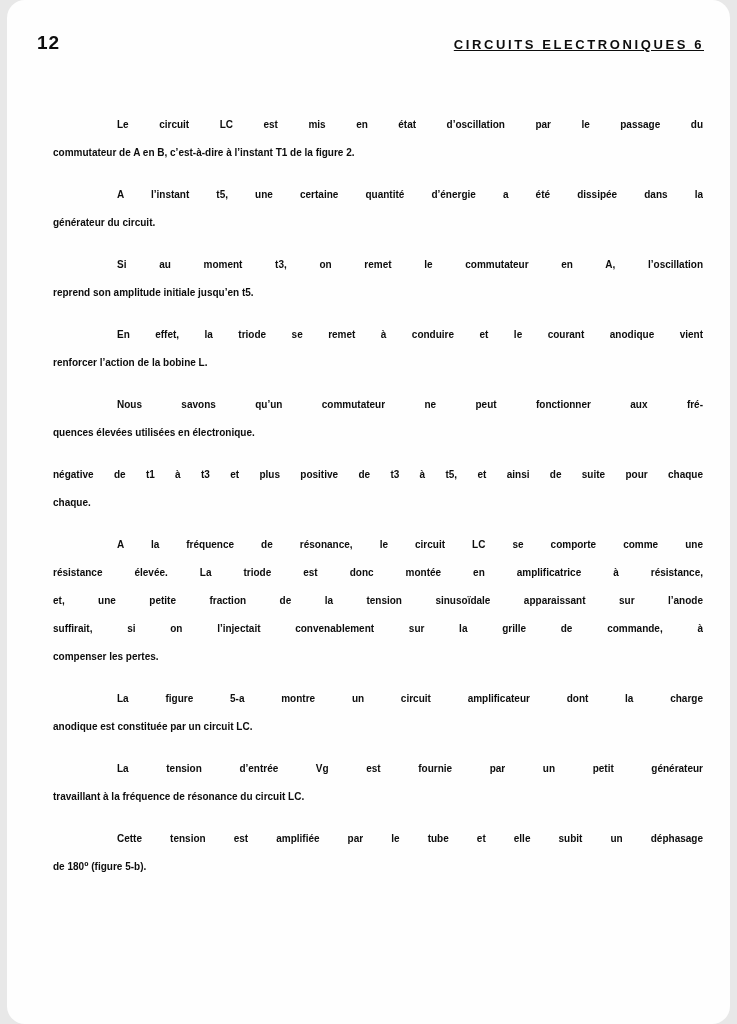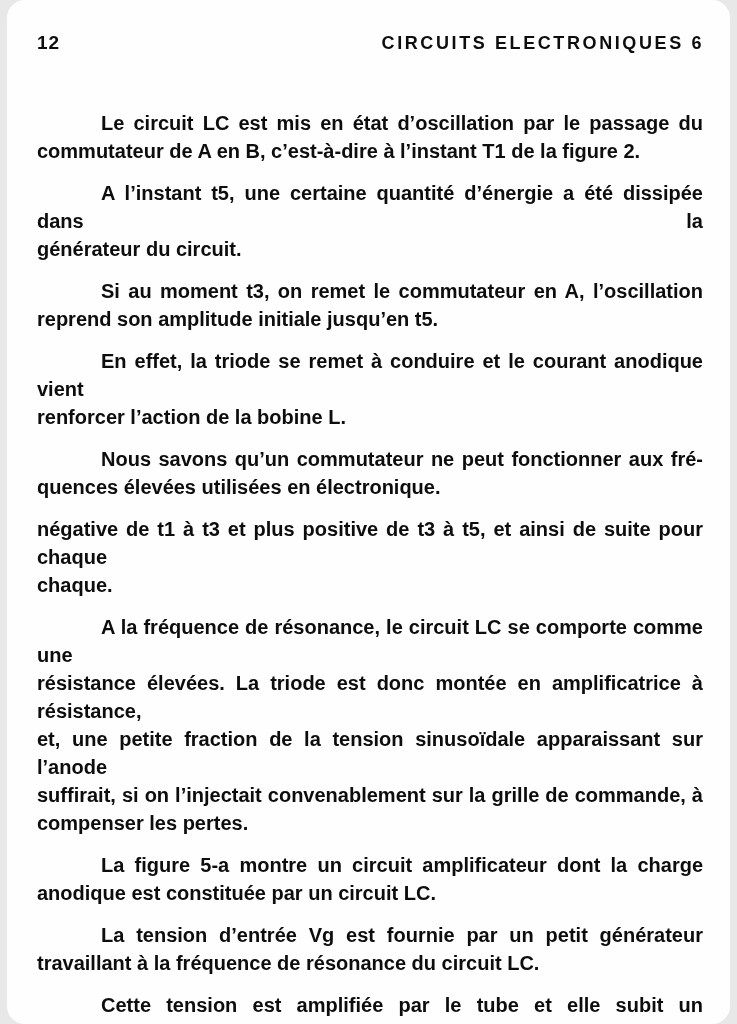--- a/index.html
+++ b/index.html
@@ -25,30 +25,31 @@
     justify-content: space-between;
     align-items: baseline;
     padding: 33px 26px 0 30px;
     font-size: 19px;
     line-height: 20px;
   }
   .pagenum {
     letter-spacing: 1px;
   }
   .title {
-    font-size: 18px;
+    font-size: 13px;
     letter-spacing: 2.6px;
     white-space: nowrap;
+    text-decoration: underline;
   }
   .content {
     margin: 56px 27px 0 30px;
   }
   .paragraph {
-    margin: 0 0 14px 0;
-    font-size: 20px;
+    margin: 0 0 14px 16px;
+    font-size: 10px;
     line-height: 28px;
   }
   .line {
     text-align: justify;
     text-align-last: justify;
     overflow: hidden;
     white-space: normal;
   }
   .line.first {
     text-indent: 64px;
@@ -88,21 +89,21 @@
       <div class="paragraph">
         <div class="line first">Nous savons qu’un commutateur ne peut fonctionner aux fré-</div>
         <div class="line last">quences élevées utilisées en électronique.</div>
       </div>
       <div class="paragraph">
         <div class="line">négative de t1 à t3 et plus positive de t3 à t5, et ainsi de suite pour chaque</div>
         <div class="line last">chaque.</div>
       </div>
       <div class="paragraph">
         <div class="line first">A la fréquence de résonance, le circuit LC se comporte comme une</div>
-        <div class="line">résistance élevées. La triode est donc montée en amplificatrice à résistance,</div>
+        <div class="line">résistance élevée. La triode est donc montée en amplificatrice à résistance,</div>
         <div class="line">et, une petite fraction de la tension sinusoïdale apparaissant sur l’anode</div>
         <div class="line">suffirait, si on l’injectait convenablement sur la grille de commande, à</div>
         <div class="line last">compenser les pertes.</div>
       </div>
       <div class="paragraph">
         <div class="line first">La figure 5-a montre un circuit amplificateur dont la charge</div>
         <div class="line last">anodique est constituée par un circuit LC.</div>
       </div>
       <div class="paragraph">
         <div class="line first">La tension d’entrée Vg est fournie par un petit générateur</div>

